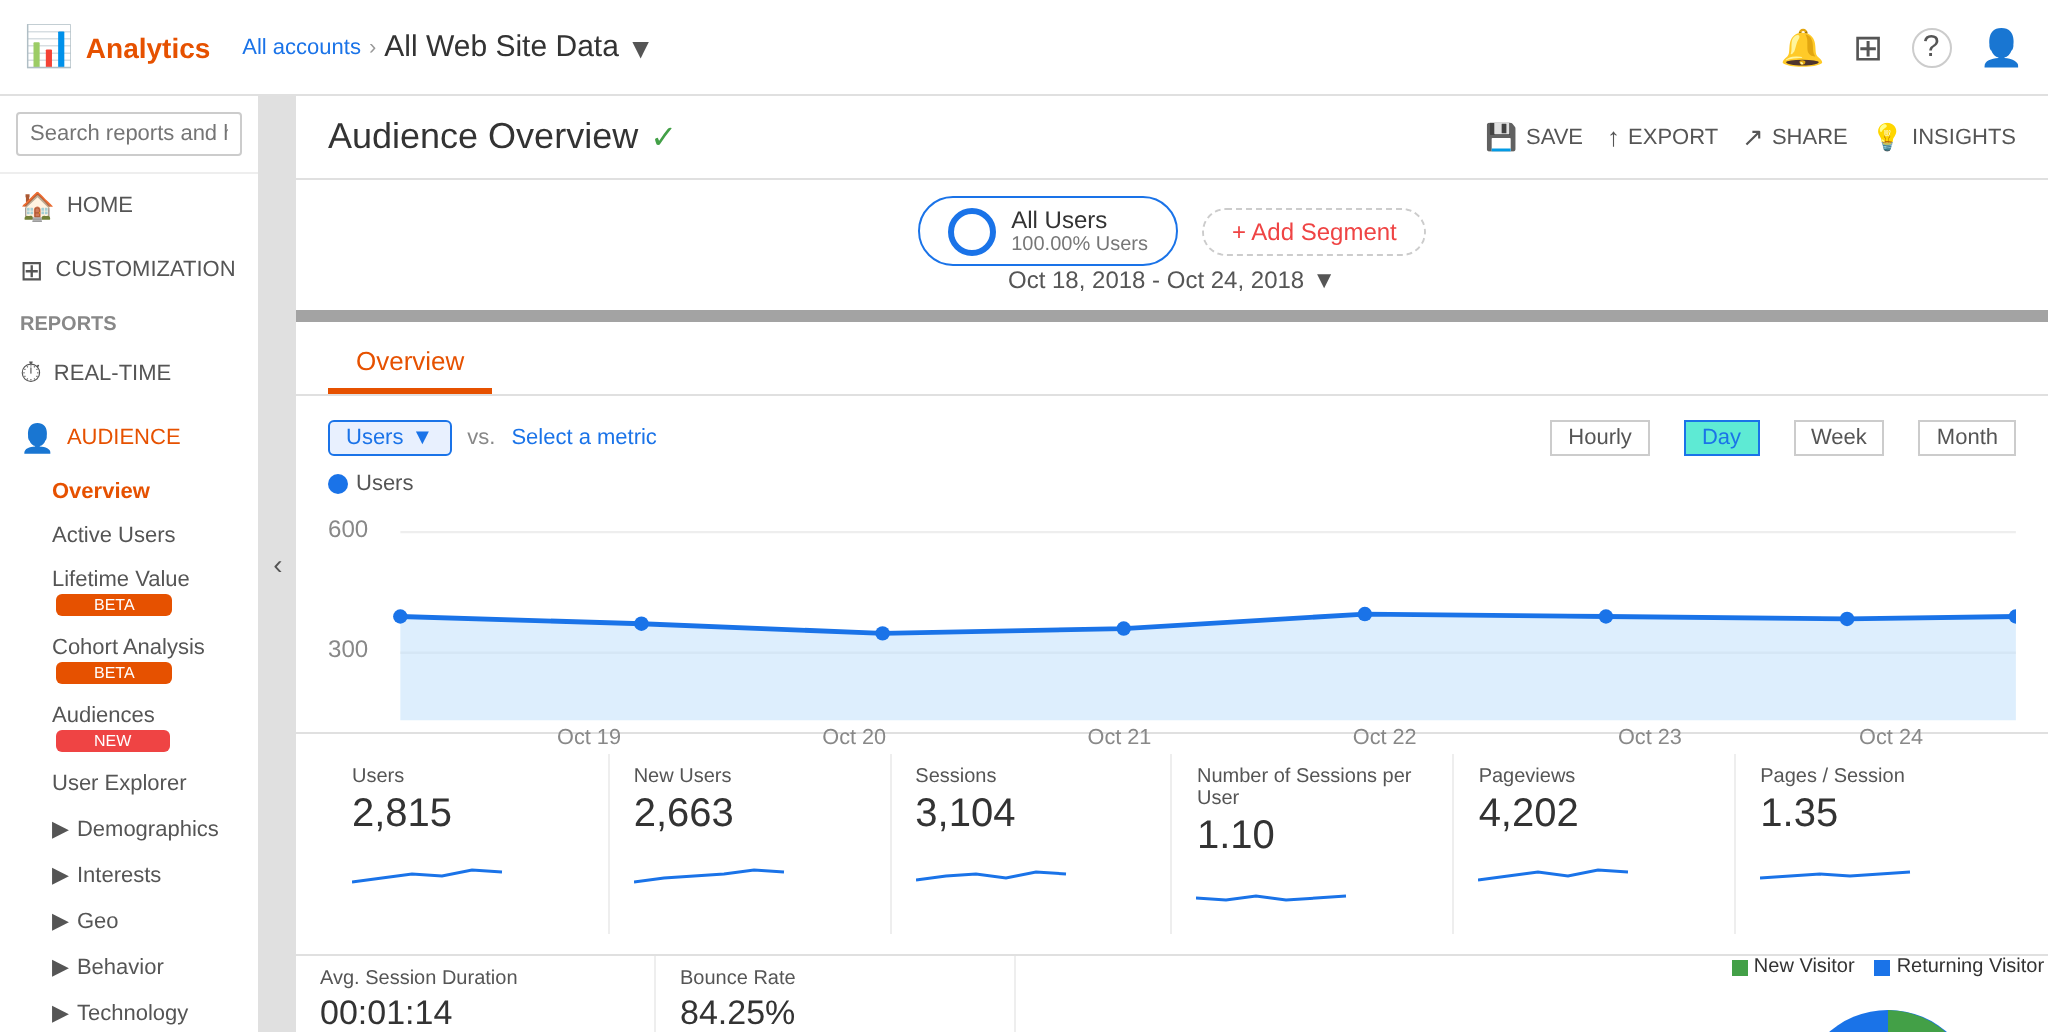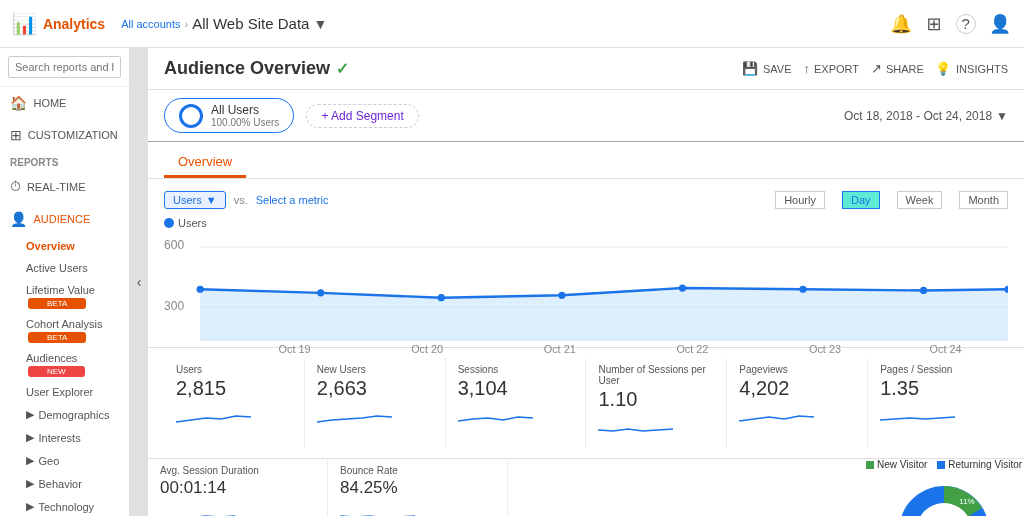--- a/index.html
+++ b/index.html
@@ -43,33 +43,33 @@
     .collapse-btn { width: 18px; background: #e0e0e0; cursor: pointer; display: flex; align-items: center; justify-content: center; font-size: 14px; color: #555; flex-shrink: 0; }
 
     
     .content { flex: 1; overflow-y: auto; background: #fafafa; }
 
     
     .content-header {
       background: #fff; padding: 10px 16px; border-bottom: 1px solid #e0e0e0;
       display: flex; align-items: center; justify-content: space-between;
     }
-    .page-title { font-size: 18px; color: #333; font-weight: 700; display: flex; align-items: center; gap: 6px; }
+    .page-title { font-size: 18px; color: #333; font-weight: 400; display: flex; align-items: center; gap: 6px; }
     .verified-icon { color: #43a047; font-size: 16px; }
     .header-actions { display: flex; gap: 12px; align-items: center; }
     .header-btn { display: flex; align-items: center; gap: 4px; font-size: 11px; color: #555; cursor: pointer; border: none; background: none; }
     .header-btn .icon { font-size: 13px; }
 
     
-    .segment-bar { background: #fff; padding: 8px 16px; border-bottom: 1px solid #a3a3a3; display: flex; align-items: center; justify-content: space-between; }
+    .segment-bar { background: #fff; padding: 8px 16px; border-bottom: 6px solid #a3a3a3; display: flex; align-items: center; justify-content: space-between; flex-direction: column; }
     .segment-pill { display: flex; align-items: center; gap: 8px; border: 1px solid #1a73e8; border-radius: 20px; padding: 4px 14px; }
     .segment-circle { width: 24px; height: 24px; border-radius: 50%; border: 3px solid #1a73e8; display: inline-block; }
     .segment-text { font-size: 12px; color: #333; }
     .segment-pct { font-size: 10px; color: #777; }
-    .add-segment { display: flex; align-items: center; gap: 6px; color: #6d28d9; font-size: 12px; cursor: pointer; border: 1px dashed #ccc; border-radius: 20px; padding: 4px 14px; }
+    .add-segment { display: flex; align-items: center; gap: 6px; color: #ef4444; font-size: 12px; cursor: pointer; border: 1px dashed #ccc; border-radius: 20px; padding: 4px 14px; }
     .date-range { font-size: 12px; color: #555; display: flex; align-items: center; gap: 4px; cursor: pointer; }
 
     
     .overview-tabs { background: #fff; padding: 6px 16px 0; border-bottom: 1px solid #e0e0e0; display: flex; gap: 0; }
     .overview-tab { padding: 6px 14px; font-size: 13px; cursor: pointer; border-bottom: 3px solid transparent; color: #555; }
     .overview-tab.active { border-bottom: 3px solid #e65100; color: #e65100; }
 
     
     .chart-section { background: #fff; padding: 12px 16px; border-bottom: 1px solid #e0e0e0; }
     .chart-controls { display: flex; align-items: center; justify-content: space-between; margin-bottom: 8px; }

